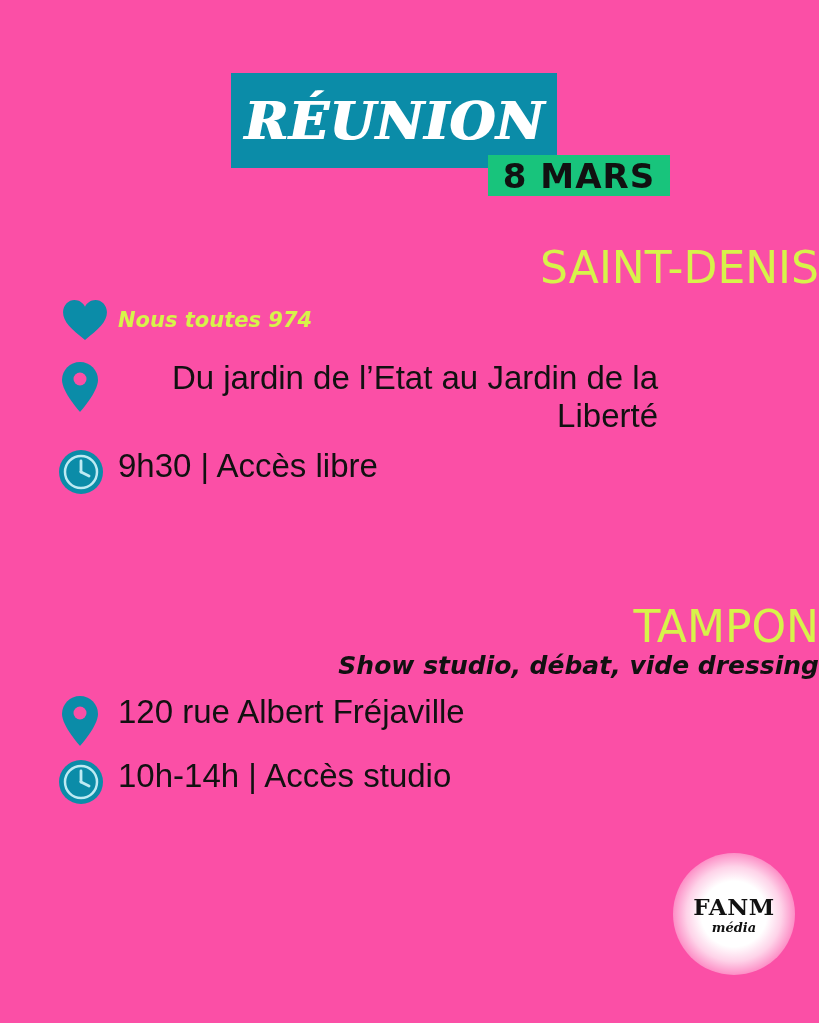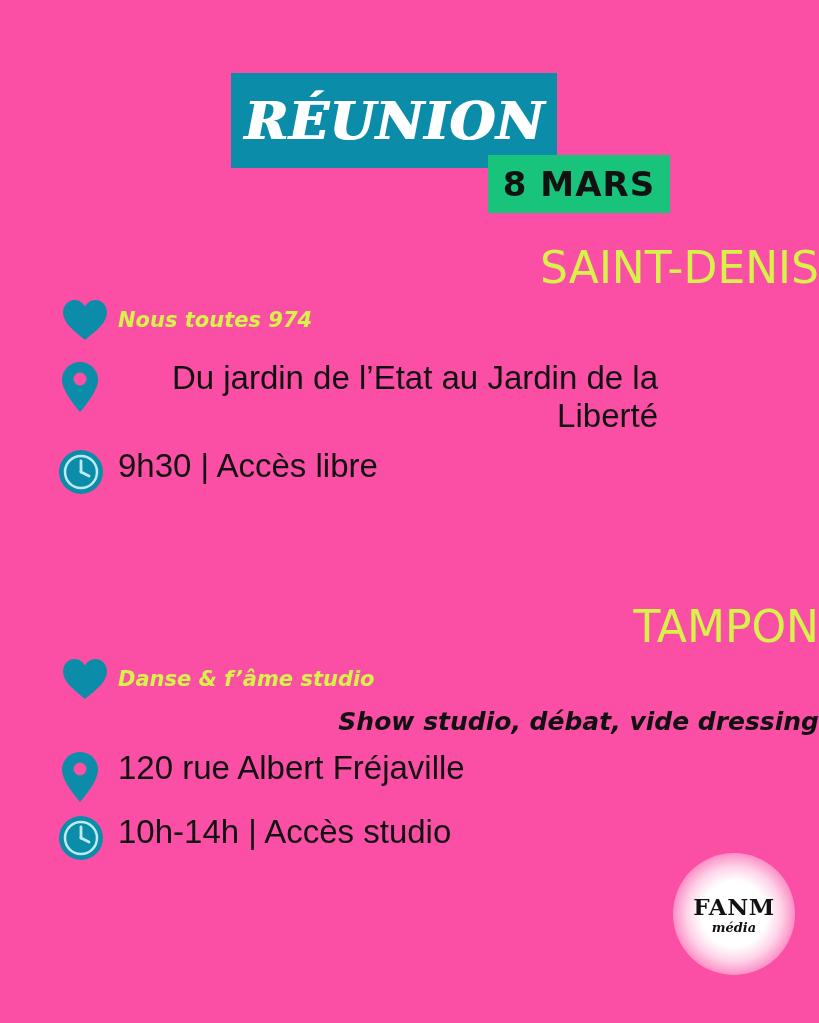--- a/index.html
+++ b/index.html
@@ -39,21 +39,21 @@
     font-size: 52px;
     letter-spacing: 1px;
     line-height: 1;
     text-shadow: 2px 0 0 #ffffff;
   }
   .date-band {
     position: absolute;
     left: 488px;
     top: 155px;
     width: 182px;
-    height: 58px;
+    height: 41px;
     background: #18c47c;
     display: flex;
     align-items: center;
     justify-content: center;
   }
   .date-band .date-text {
     color: #111111;
     font-family: "DejaVu Sans", sans-serif;
     font-weight: bold;
     font-size: 34px;
@@ -226,28 +226,20 @@
           <line x1="23" y1="23" x2="31" y2="27" stroke="#bdeaf3" stroke-width="2.8" stroke-linecap="round"></line>
         </svg>
       </span>
       <span class="time-text">9h30 | Accès libre</span>
     </div>
   </div>
 
   <div class="event">
     <div class="city">TAMPON</div>
 
-    <div class="org-line">
-      <span class="org-icon">
-        <svg viewBox="0 0 48 44" width="46" height="42" aria-hidden="true">
-          <path d="M24 43 C10 32 1 24 1 14 C1 6 7 1 13 1 C18 1 22 4 24 8 C26 4 30 1 35 1 C41 1 47 6 47 14 C47 24 38 32 24 43 Z" fill="#0b8ca8"></path>
-        </svg>
-      </span>
-      <span class="org-name">Danse &amp; f’âme studio</span>
-    </div>
 
     <div class="org-sub">Show studio, débat, vide dressing</div>
 
     <div class="place-line">
       <span class="pin-icon">
         <svg viewBox="0 0 40 52" width="40" height="52" aria-hidden="true">
           <path d="M20 1 C10 1 2 9 2 19 C2 31 20 51 20 51 C20 51 38 31 38 19 C38 9 30 1 20 1 Z" fill="#0b8ca8"></path>
           <circle cx="20" cy="18" r="6.5" fill="#fb4fa6"></circle>
         </svg>
       </span>

